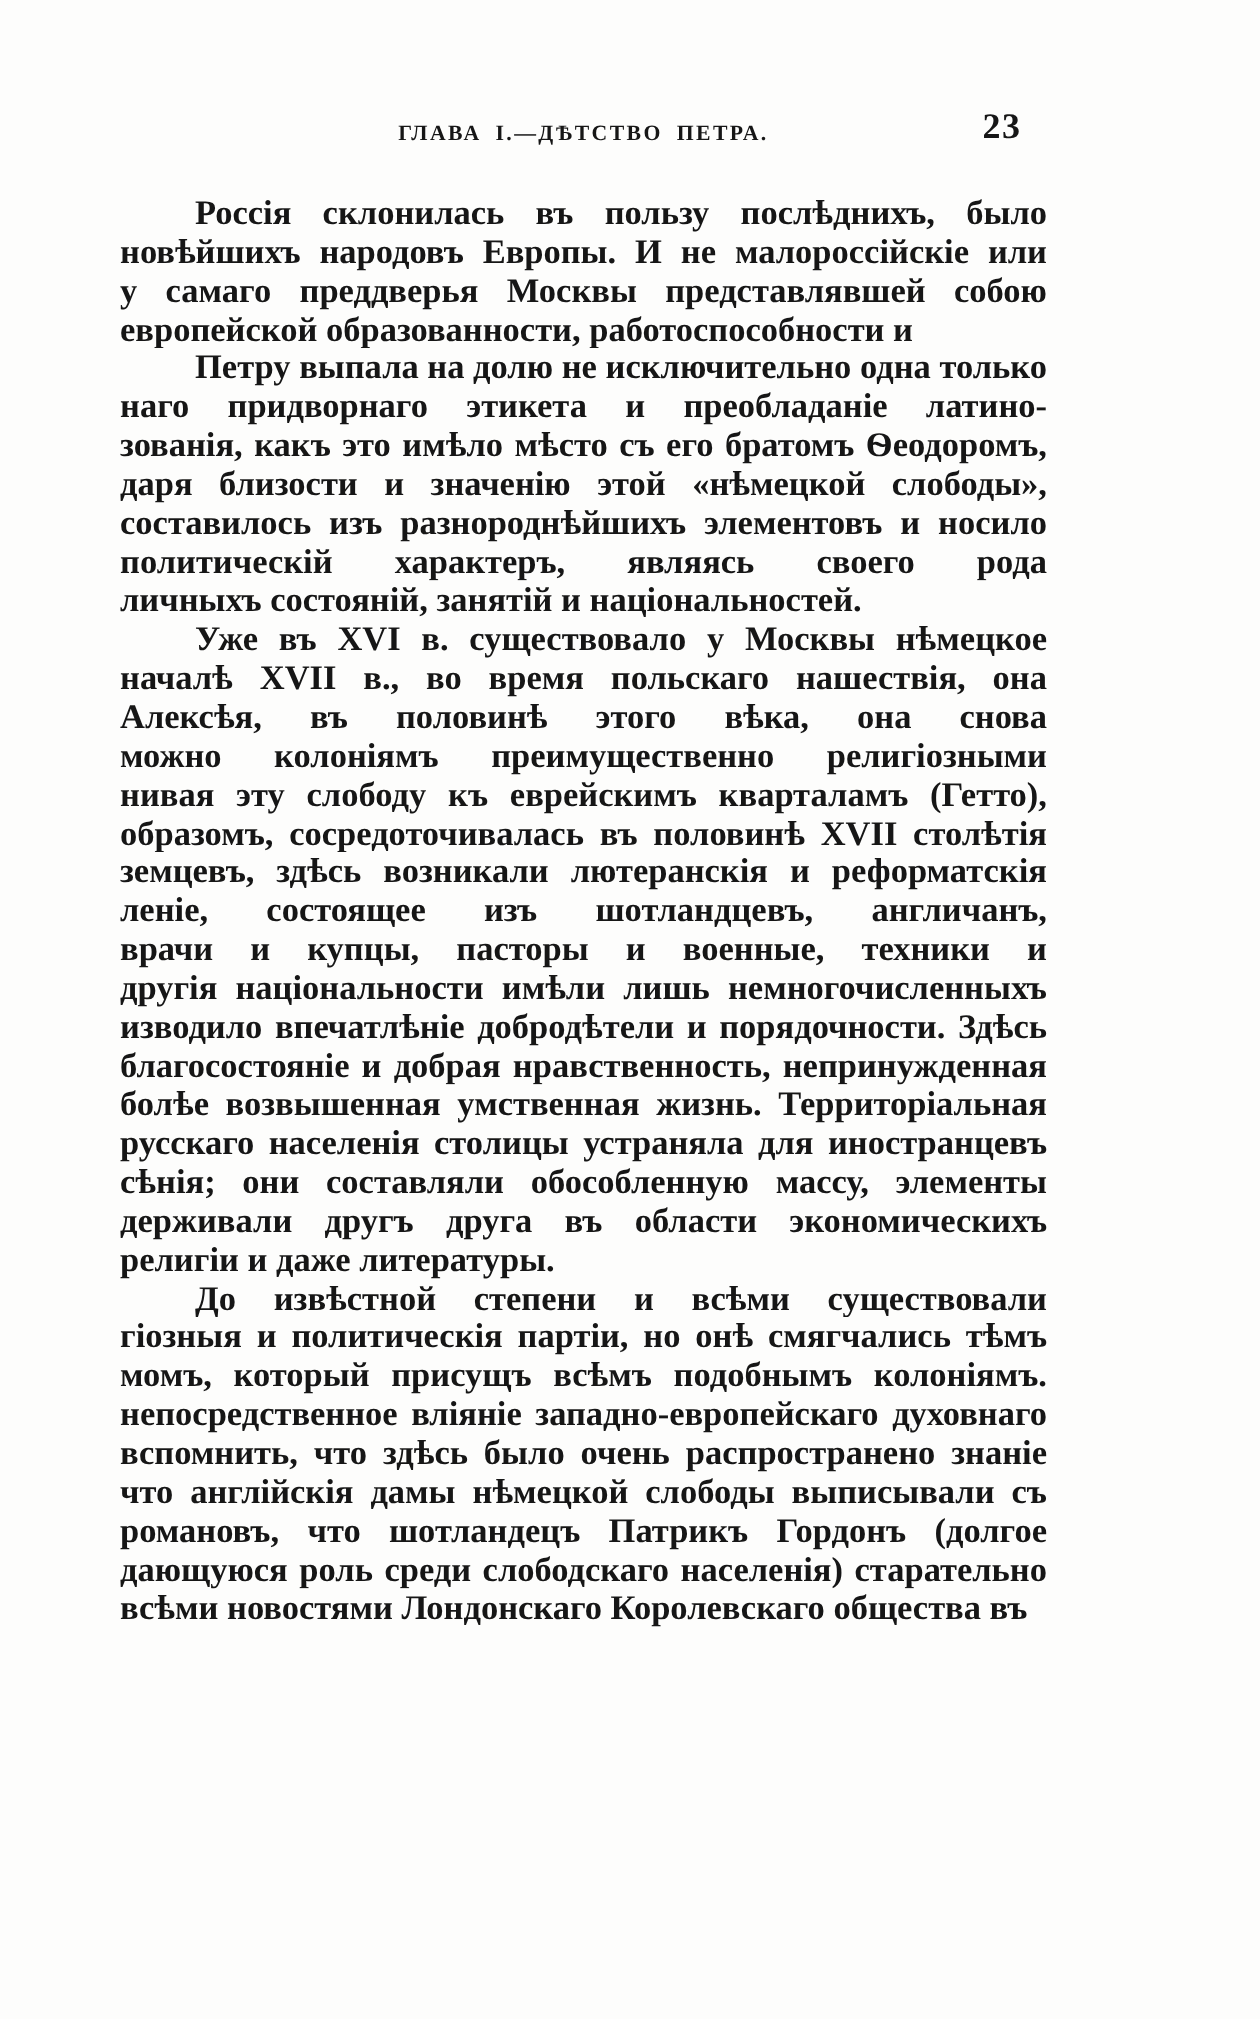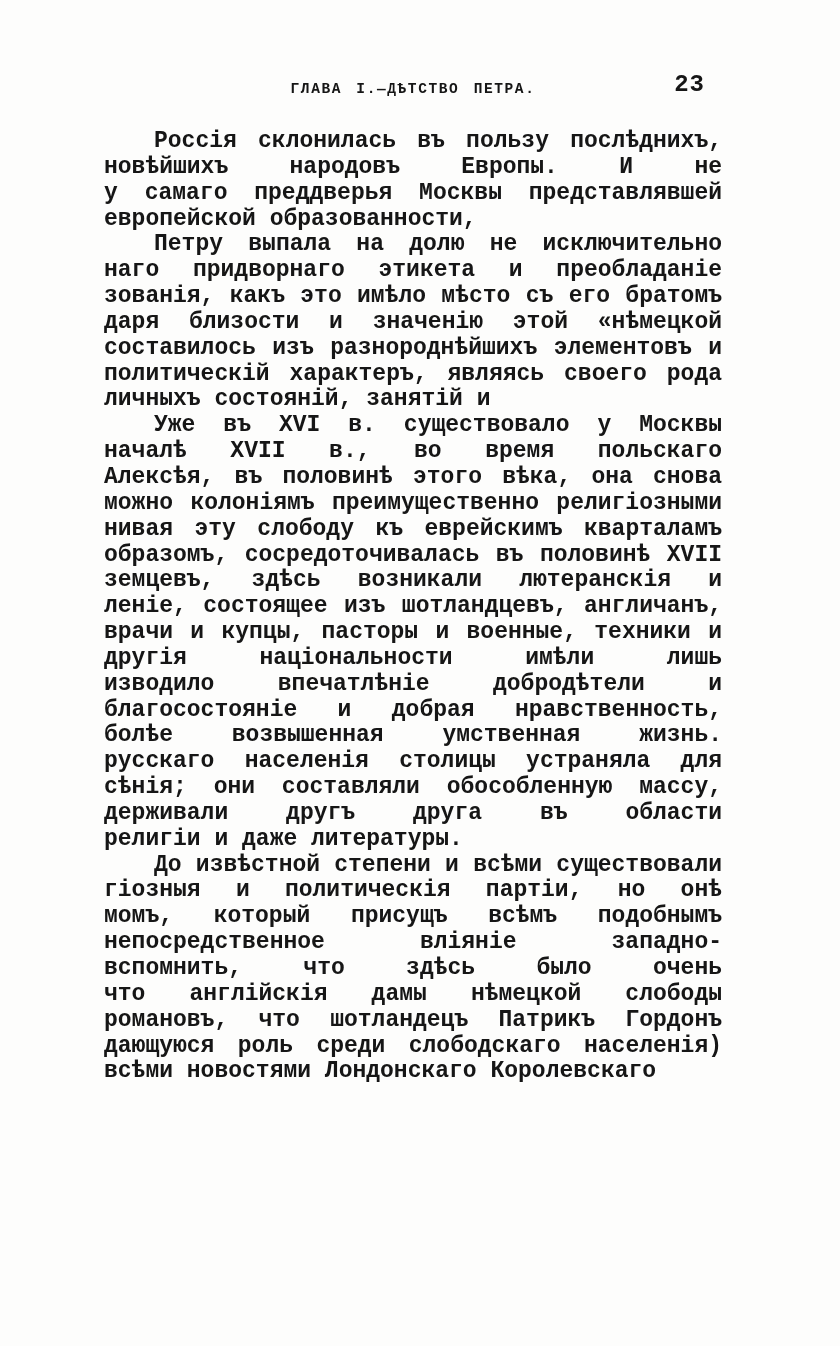--- a/index.html
+++ b/index.html
@@ -15,22 +15,21 @@
     color: #161616;
     font-family: "Liberation Serif", "DejaVu Serif", serif;
     font-weight: 700;
     overflow: hidden;
     box-sizing: border-box;
     padding-top: 76px;
   }
   .text-column {
     position: relative;
     width: 618px;
-    margin-left: 104px;
-    font-family: Liberation Mono, monospace;
+    margin-left: 80px;
   }
   .header-row {
     position: relative;
     height: 26px;
   }
   .running-title {
     position: absolute;
     left: 0;
     right: 0;
     text-align: center;

